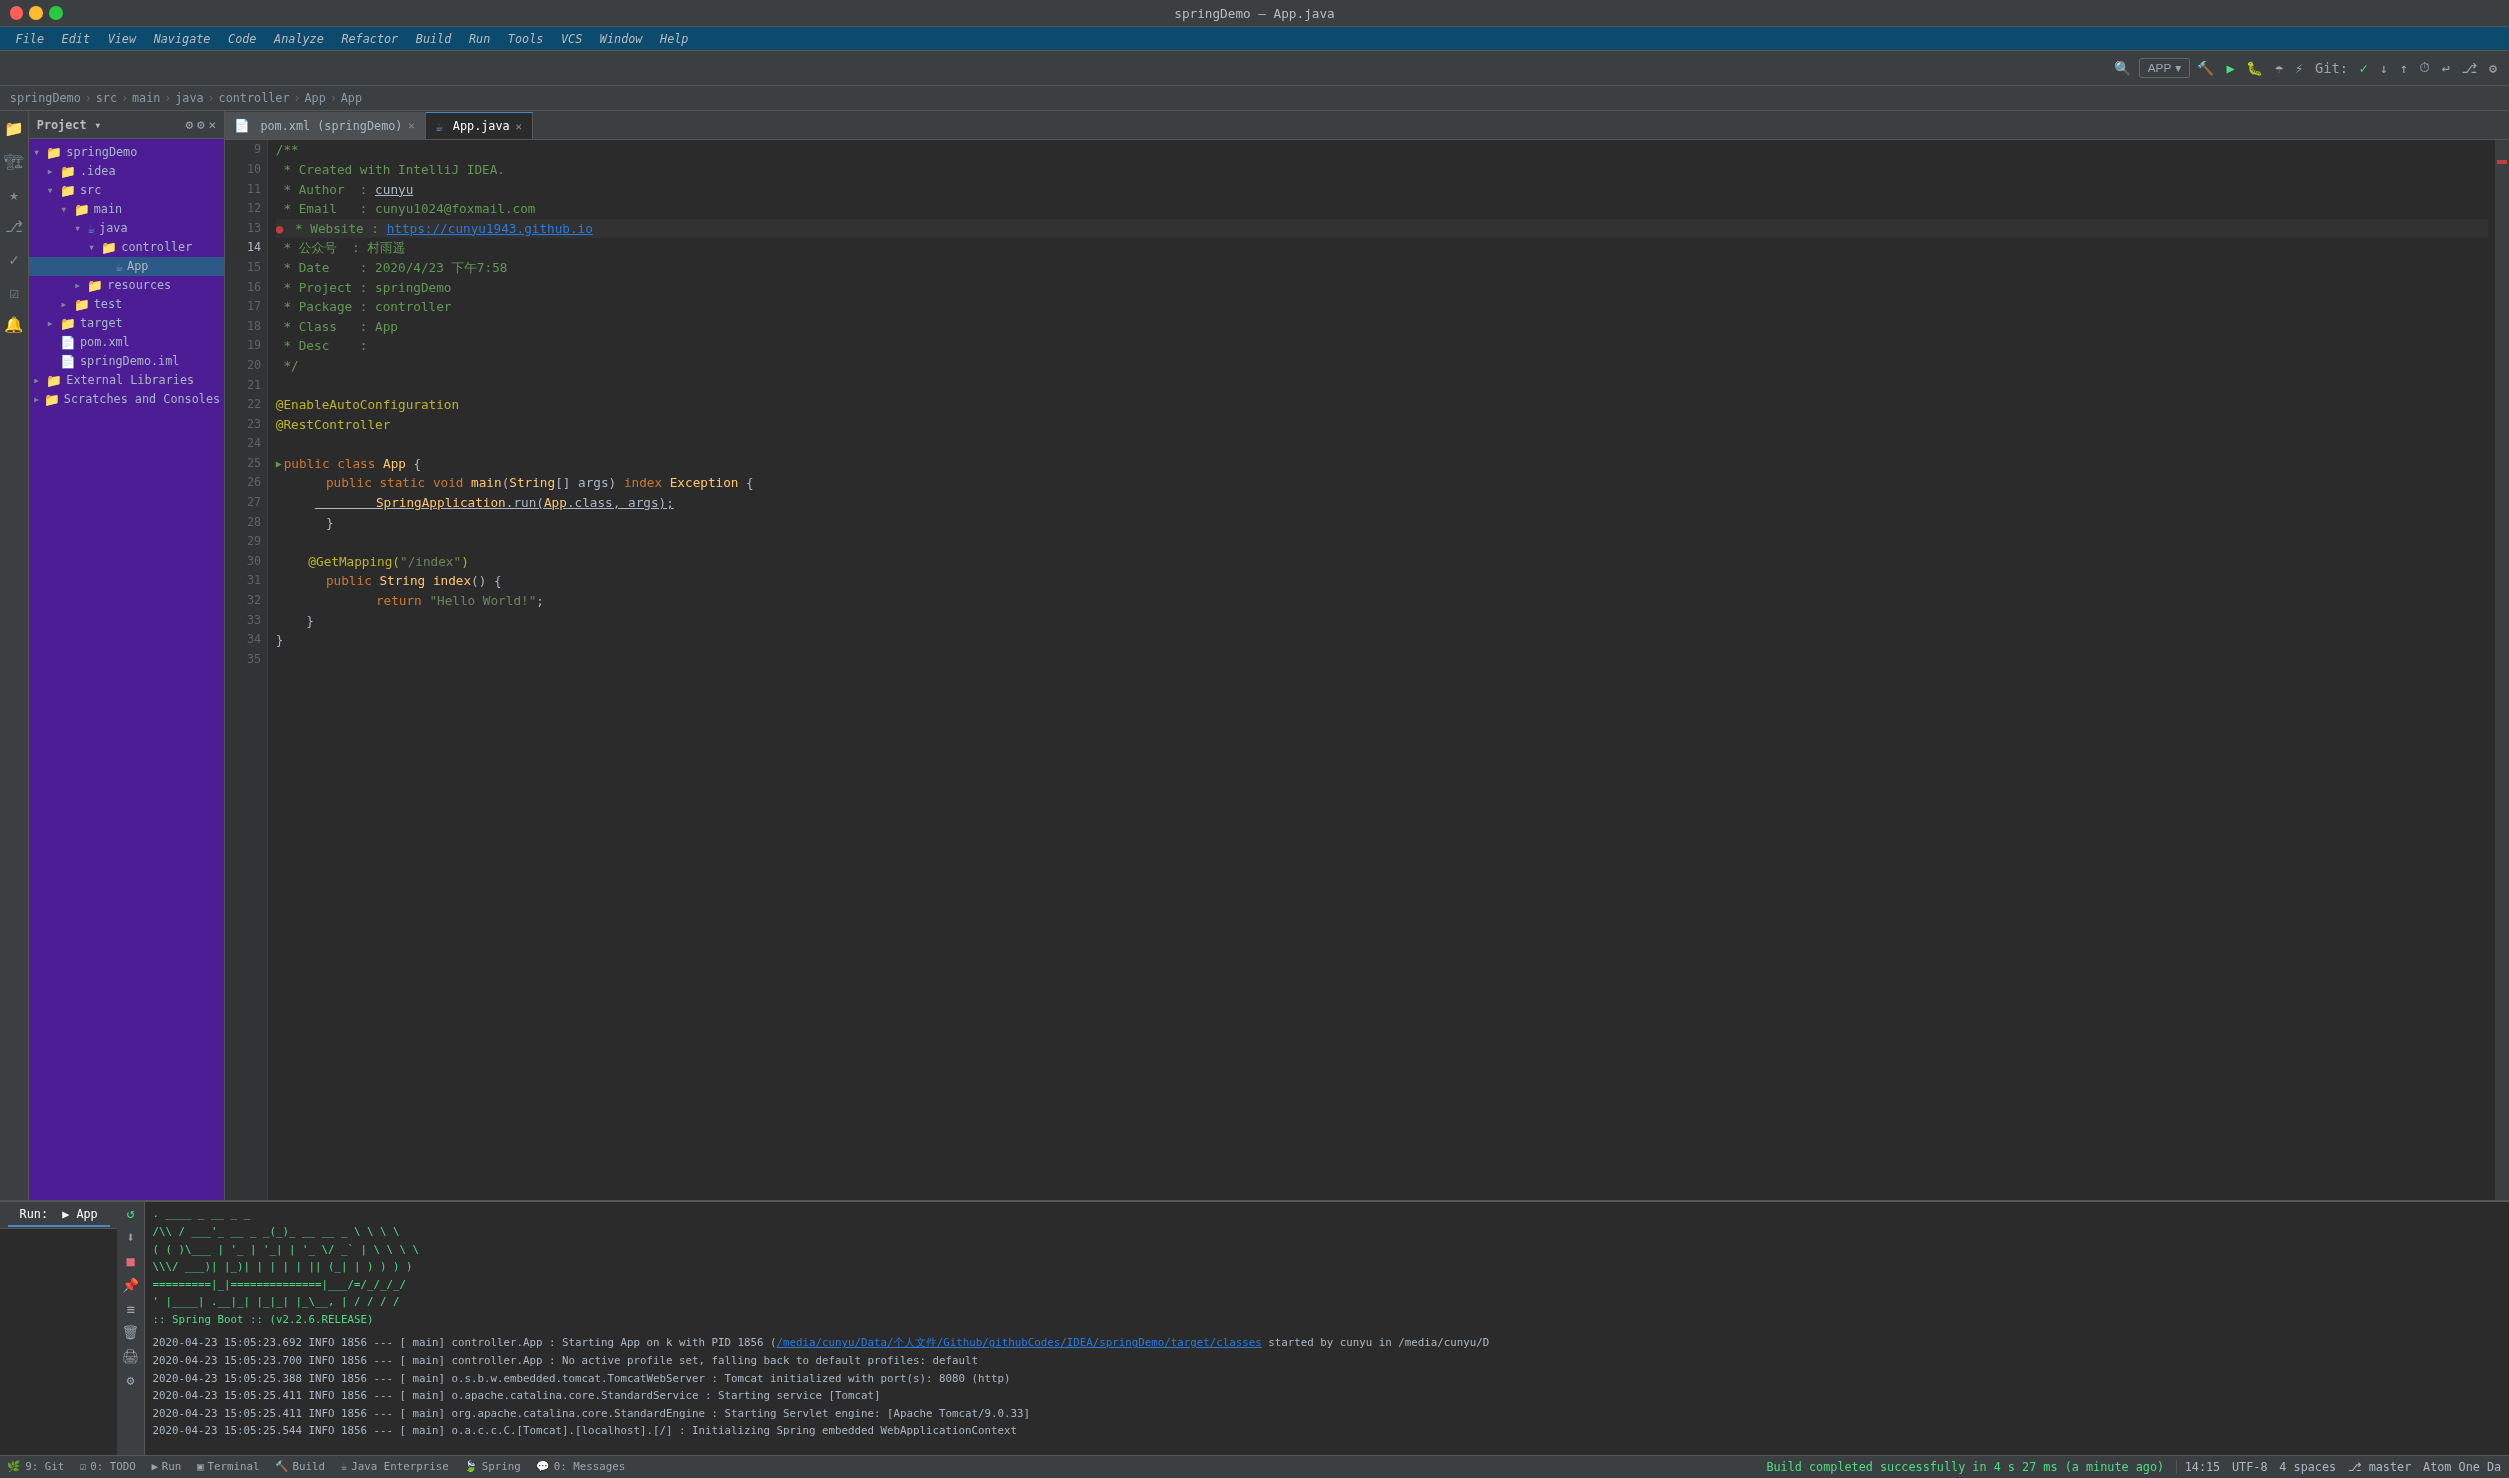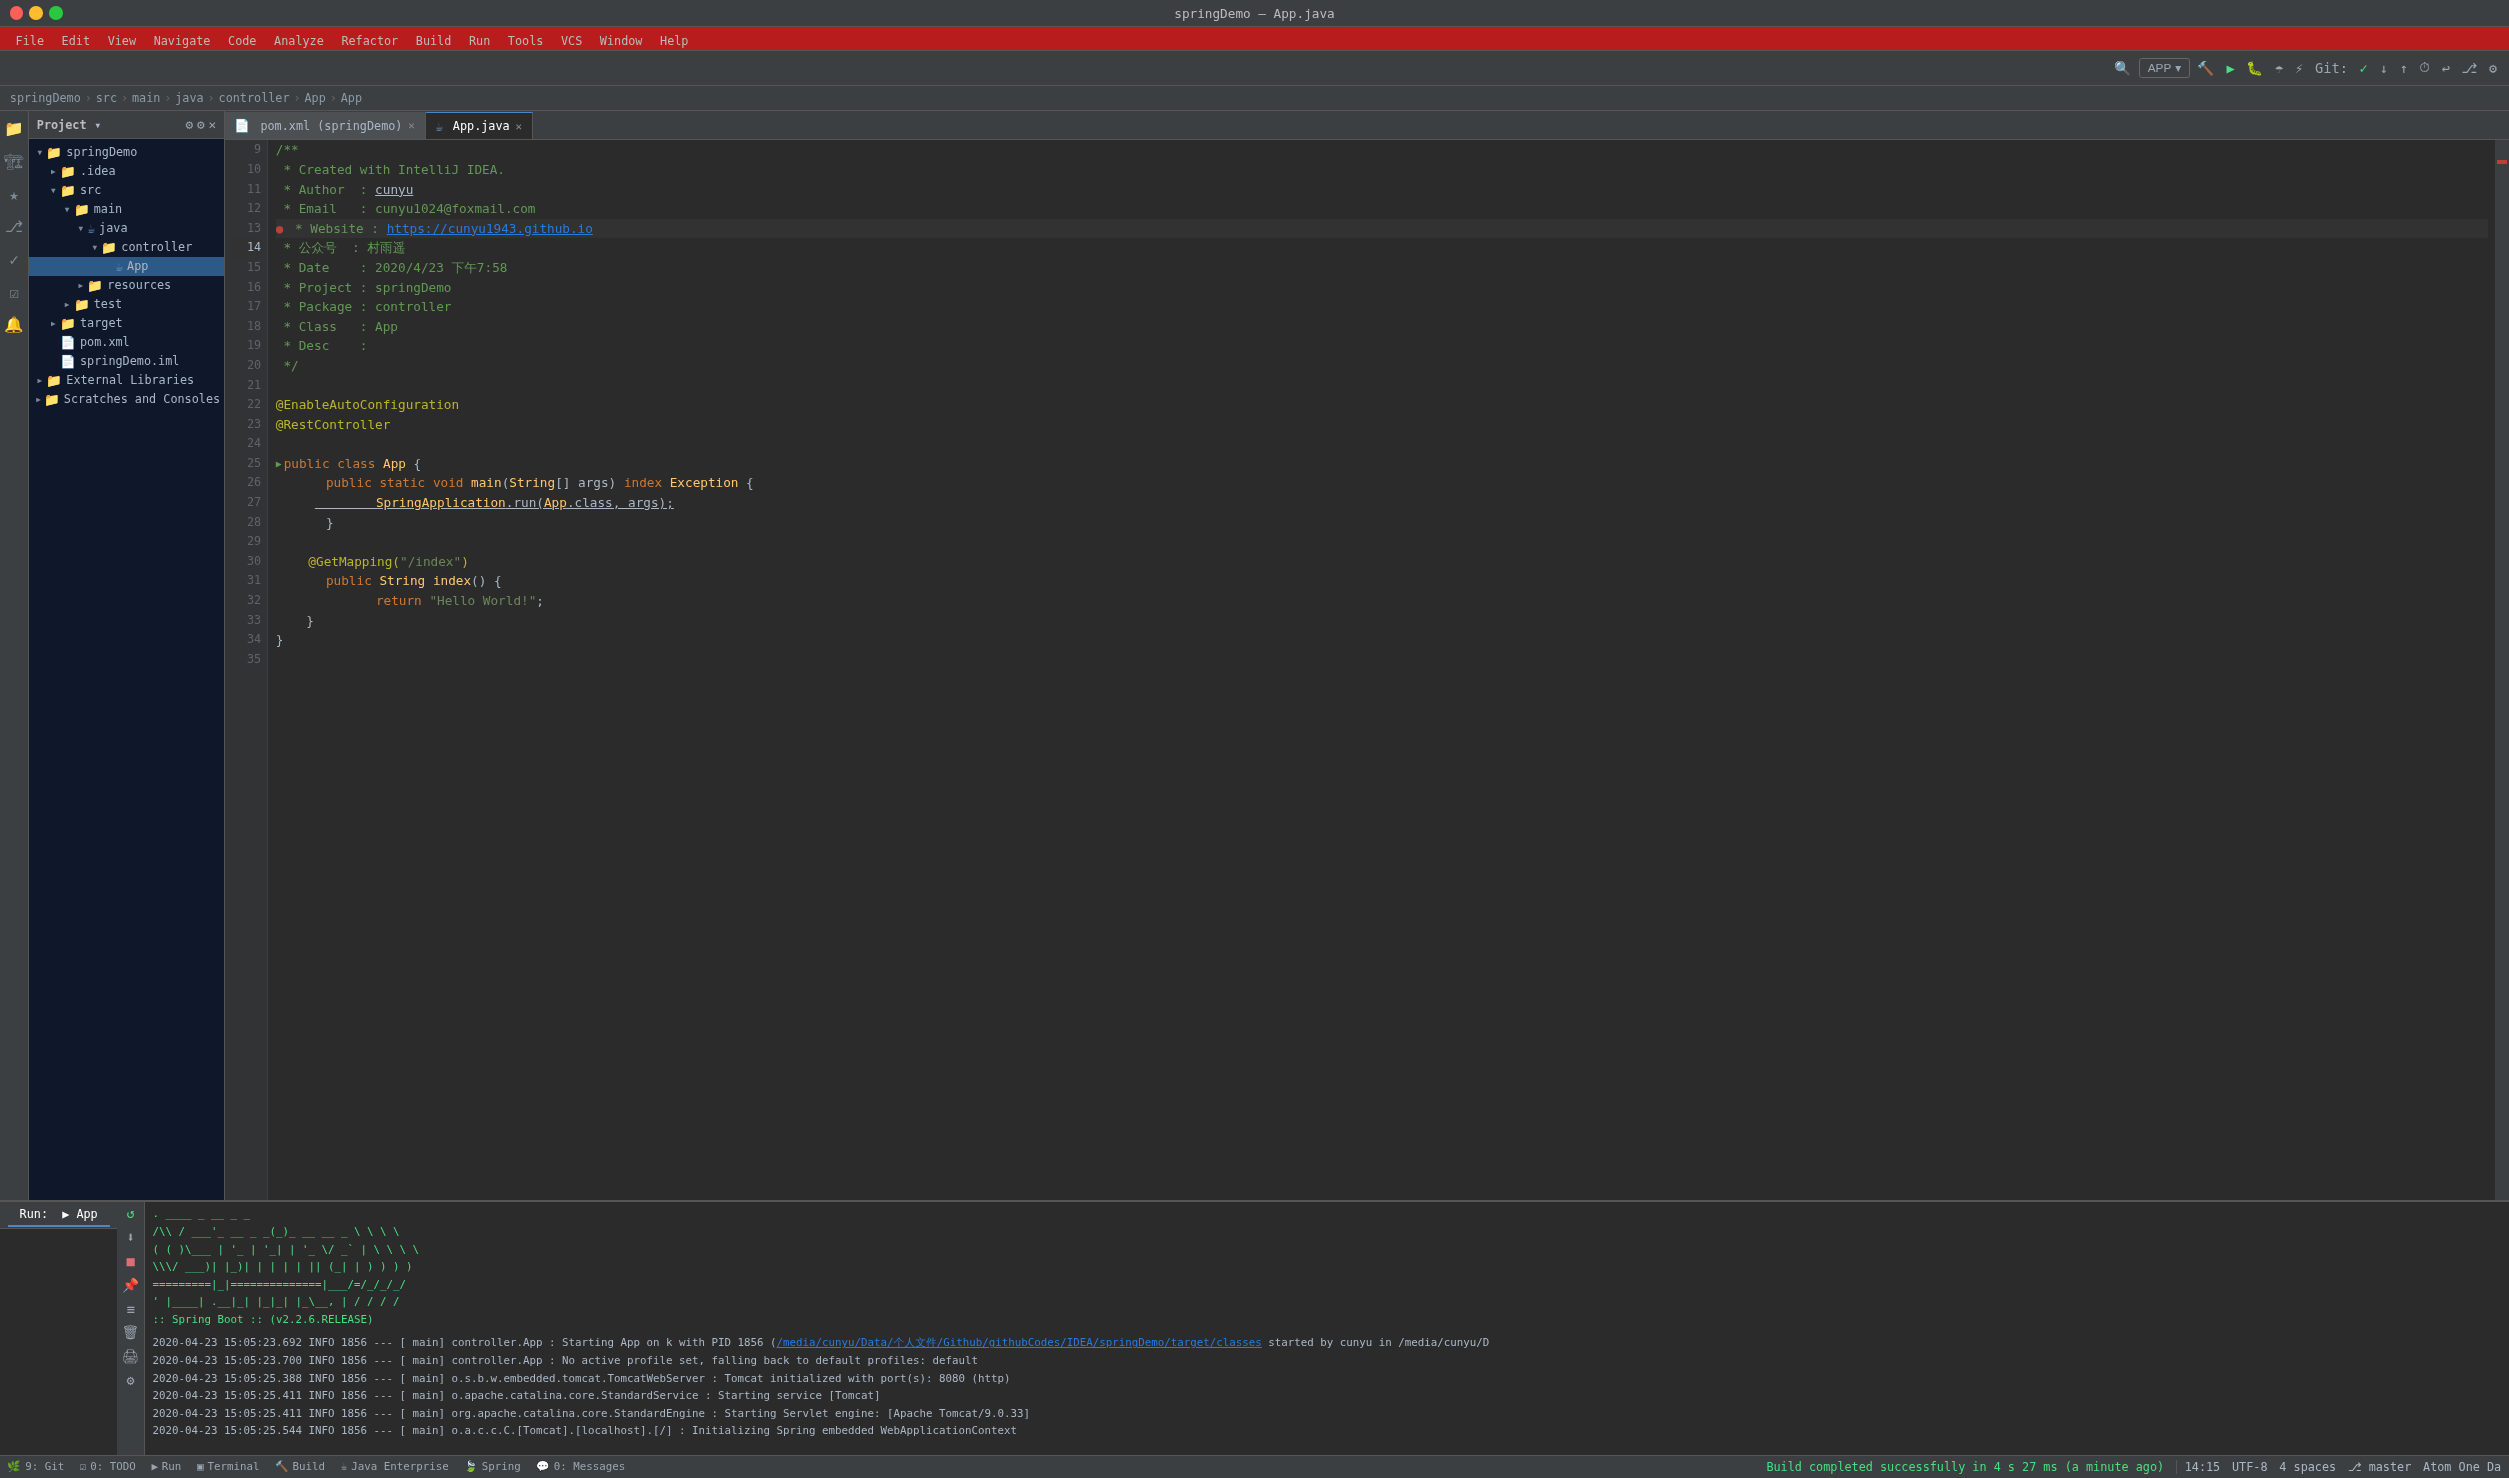--- a/index.html
+++ b/index.html
@@ -39,27 +39,28 @@
       width: 13.7px; height: 13.7px;
       border-radius: 50%;
       display: inline-block;
     }
     .wc-close { background: #ff5f57; }
     .wc-min { background: #febc2e; }
     .wc-max { background: #28c840; }
 
     
     #menu-bar {
-      background: #b91c1c;
+      background: #0c4a6e;
       height: 23.5px;
       display: flex;
-      align-items: flex-end;
+      align-items: center;
       padding: 0 7.8px;
       gap: 2px;
       border-bottom: 1px solid #555;
+      font-style: italic;
     }
     .menu-item {
       color: #bbb;
       font-size: 11.8px;
       padding: 2px 7.8px;
       cursor: pointer;
     }
 
     
     #breadcrumb {
@@ -127,25 +128,24 @@
     }
     .side-icon {
       color: #7a8a98;
       font-size: 15.7px;
       cursor: pointer;
     }
 
     
     #project-panel {
       width: 196px;
-      background: #0f172a;
+      background: #4c1d95;
       display: flex;
       flex-direction: column;
       border-right: 1px solid #555;
-      text-align: center;
     }
     #project-header {
       height: 27.4px;
       background: #3c3f41;
       display: flex;
       align-items: center;
       padding: 0 7.8px;
       gap: 7.8px;
       border-bottom: 1px solid #555;
       font-size: 11.8px;

